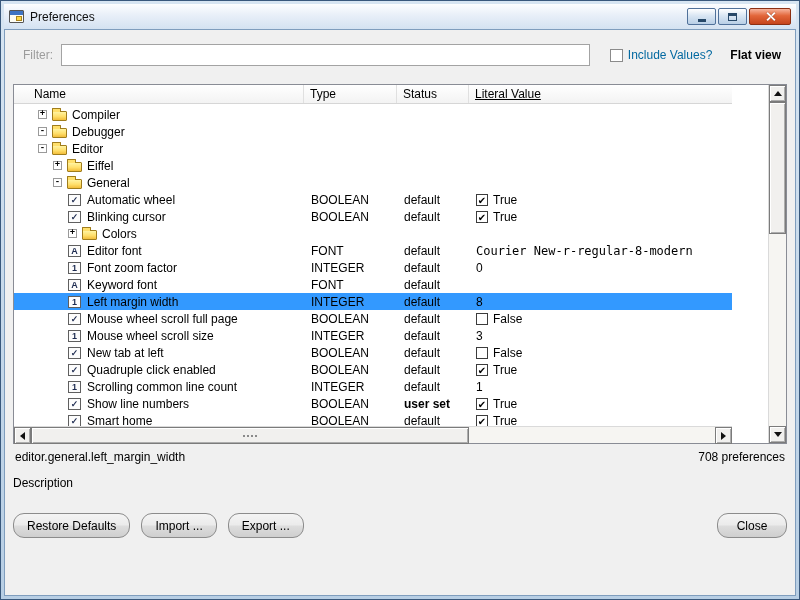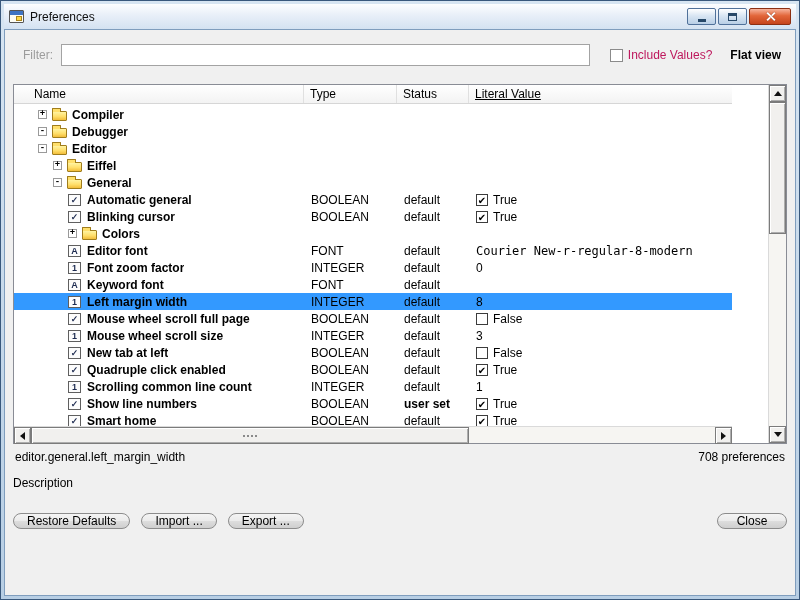--- a/index.html
+++ b/index.html
@@ -33,21 +33,21 @@
   .client{ flex:1; border:1px solid #7f9dbd; background:#f0f0f0; padding:8px;
     display:flex; flex-direction:column; overflow:hidden; }
 
   
   .filter-row{ margin:6px 0 18px; height:22px; display:flex; align-items:center; }
   .filter-label{ color:#9c9c9c; margin:0 8px 0 10px; }
   .filter-input{ flex:1; max-width:535px; height:22px; border:1px solid #a3a3a3;
     background:#fff; padding:2px 5px; font:12px "Liberation Sans", sans-serif; }
   .include-group{ display:flex; align-items:center; gap:5px; margin-left:20px; }
   .checkbox{ width:13px; height:13px; border:1px solid #8b8b8b; background:#fff; flex:none; }
-  .include-label{ color:#be185d; }
+  .include-label{ color:#0369a1; }
   .flat-view{ font-weight:bold; margin:0 6px 0 18px; cursor:default; }
 
   
   .tree-panel{ height:360px; flex:none; border:1px solid #898c95; background:#fff; display:flex;gap:36px; }
   .tree-main{ flex:1; min-width:0; display:flex; flex-direction:column; }
   .tree-header{ height:19px; flex:none; display:flex; align-items:stretch;
     background:linear-gradient(#ffffff,#f3f3f3); border-bottom:1px solid #d6d6d6; }
   .hcell{ display:flex; align-items:center; padding:0 6px; border-right:1px solid #e0e0e0; color:#000; }
   .hname{ flex:0 0 290px; padding-left:20px; }
   .htype{ flex:0 0 93px; }
@@ -65,21 +65,21 @@
   .cell.value{ flex:1; padding-left:7px; display:flex; align-items:center; gap:5px; }
   .indent{ flex:none; display:inline-block; }
   .expander{ flex:none; width:9px; height:9px; border:1px solid #9a9a9a; background:#fff;
     font:bold 9px/7px "Liberation Mono", monospace; text-align:center; color:#000; margin-right:5px; }
   .folder-icon{ flex:none; position:relative; width:15px; height:10px; margin:2px 5px 0 0;
     background:linear-gradient(#fff3a0,var(--folder,#ffdf6b) 55%,#f2bd3a); border:1px solid #a07d1c; border-radius:1px; }
   .folder-icon::before{ content:""; position:absolute; left:-1px; top:-4px; width:7px; height:3px;
     background:var(--folder,#ffdf6b); border:1px solid #a07d1c; border-bottom:none; border-radius:1px 1px 0 0; }
   .pref-icon{ flex:none; width:13px; height:12px; border:1px solid #5f5f5f; background:#fcfcfc;
     color:#1d2b50; font:bold 9px/11px "Liberation Sans", sans-serif; text-align:center; margin-right:6px; }
-  .nlabel{ overflow:hidden; text-overflow:clip;font-weight:bold; }
+  .nlabel{ overflow:hidden; text-overflow:clip; }
   .vcheck{ flex:none; width:12px; height:12px; border:1px solid #3c3c3c; background:#fff;
     font:bold 10px/11px "DejaVu Sans", sans-serif; text-align:center; color:#000; }
   .mono{ font-family:"DejaVu Sans Mono", monospace; font-size:12px; }
   .bold{ font-weight:bold; }
 
   
   .sbtn{ width:17px; height:17px; flex:none; display:flex; align-items:center; justify-content:center;
     background:#f1f0ee; border:1px solid #7b7b7b;
     box-shadow:inset 1px 1px 0 #ffffff, inset -1px -1px 0 #adadad; }
   .arr{ display:block; width:0; height:0; }
@@ -105,21 +105,21 @@
   
   .desc-label{ margin:10px 0 2px; height:15px; }
   .desc-box{ height:44px; flex:none; border:1px solid #898c95; background:#fff; display:flex; }
   .desc-text{ flex:1; padding:3px 6px; overflow:hidden; }
   .desc-scroll{ flex:0 0 17px; display:flex; flex-direction:column; border-left:1px solid #dadada; background:#f4f3f1; }
   .desc-scroll .sbtn{ height:15px; }
   .dtrack{ flex:1; background:#f6f5f2; }
 
   
   .buttons-row{ margin-top:20px; display:flex; gap:11px; align-items:center; }
-  .btn{ height:16px; padding:0 13px; border:1px solid #8c8c8c; border-radius:11px;
+  .btn{ height:25px; padding:0 13px; border:1px solid #8c8c8c; border-radius:11px;
     background:linear-gradient(#f4f4f4,#ebebeb 48%,#dddddd 52%,#cfcfcf);
     font:12px "Liberation Sans", sans-serif; color:#000; cursor:default; }
   .btn-restore{ min-width:108px; }
   .btn-close-dialog{ min-width:70px; margin-left:auto; }
 </style>
 </head>
 <body>
 
 <div class="window">
   <div class="titlebar">
@@ -213,21 +213,21 @@
                 <span class="nlabel">General</span>
               </div>
               <div class="cell type"></div>
               <div class="cell status"></div>
               <div class="cell value"></div>
             </div>
             <div class="trow">
               <div class="cell name">
                 <span class="indent" style="width: 54px;"></span>
                 <span class="pref-icon">✓</span>
-                <span class="nlabel">Automatic general</span>
+                <span class="nlabel">Automatic wheel</span>
               </div>
               <div class="cell type">BOOLEAN</div>
               <div class="cell status">default</div>
               <div class="cell value">
                 <span class="vcheck">✔</span>
                 <span class="vlabel">True</span>
               </div>
             </div>
             <div class="trow">
               <div class="cell name">

